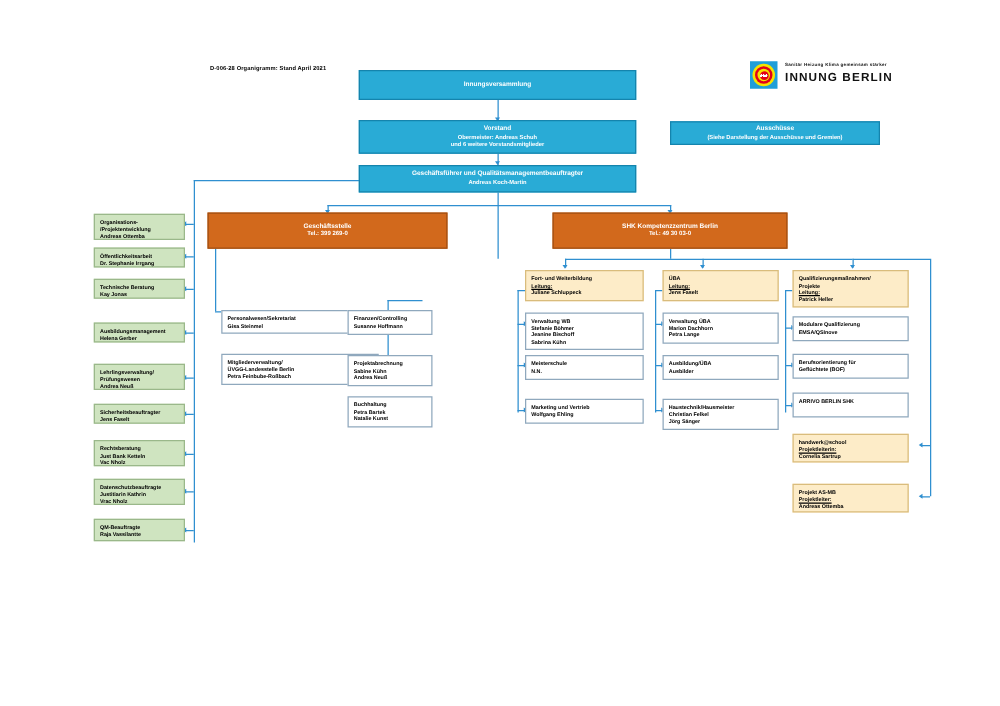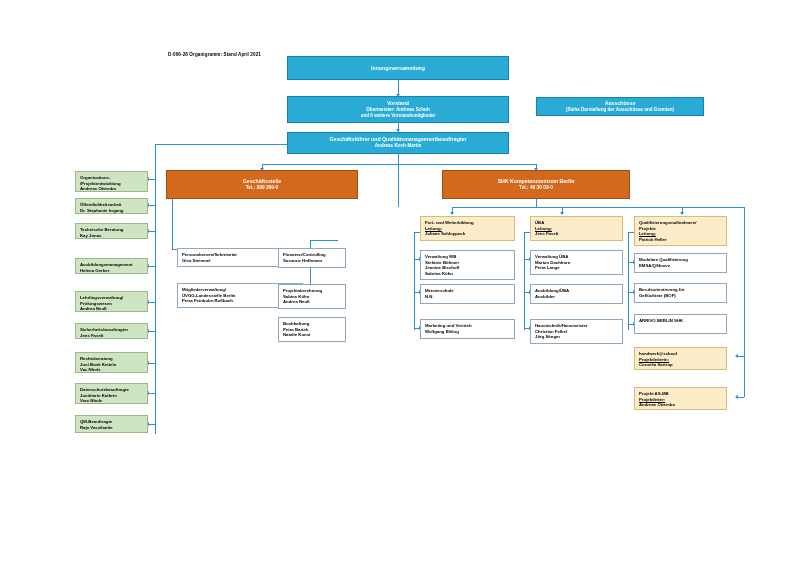--- a/index.html
+++ b/index.html
@@ -71,20 +71,31 @@
   .arw-l{border-top:2.2px solid transparent;border-bottom:2.2px solid transparent;
          border-right:3px solid #2f8fd0;}
 </style>
 </head>
 <body>
 
 <div id="canvas">
 
   <div class="doc-code">D-006-28 Organigramm: Stand April 2021</div>
 
+  <div class="logo">
+    <div class="logo-mark">
+      <div class="ring1"></div>
+        <div class="ring2"></div>
+        <div class="ring3"></div>
+      <div class="ring4"></div>
+        <div class="dots"></div>
+    </div>
+    <div class="logo-top">Sanitär Heizung Klima gemeinsam stärker</div>
+    <div class="logo-main">INNUNG BERLIN</div>
+  </div>
 
   <div class="ln lnv" style="left:398px;top:80px;height:16px;"></div>
   <div class="arw arw-d" style="left:395.8px;top:94px;"></div>
 
   <div class="ln lnv" style="left:398px;top:123px;height:9px;"></div>
   <div class="arw arw-d" style="left:395.8px;top:129px;"></div>
 
   <div class="ln lnv" style="left:398px;top:154px;height:10px;"></div>
   <div class="ln lnh" style="left:262px;top:164px;width:275px;"></div>
   <div class="ln lnv" style="left:262px;top:164px;height:6px;"></div>

